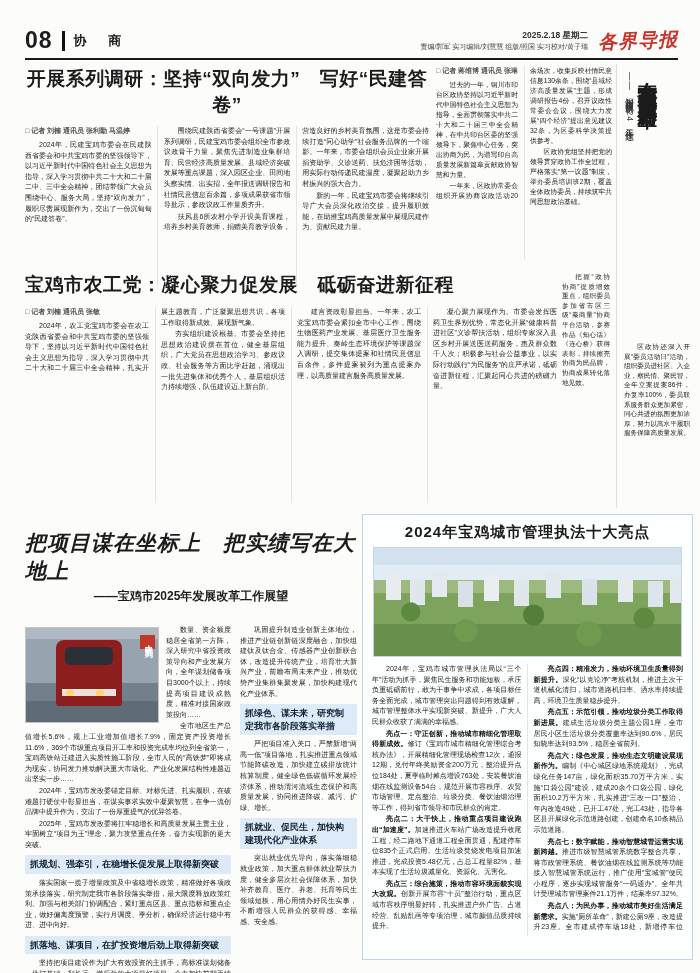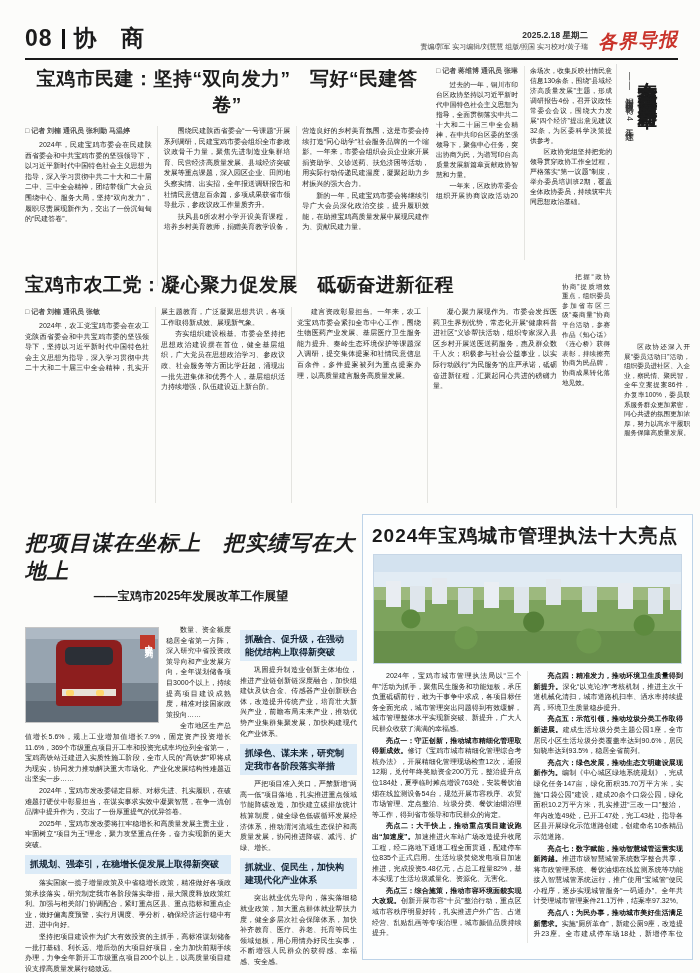--- a/index.html
+++ b/index.html
@@ -4,21 +4,21 @@
 <style>
   html,body{margin:0;padding:0;background:#e8e8e4;}
   .page{position:relative;width:700px;height:973px;margin:0 auto;background:#fcfcfa;
         font-family:"Liberation Sans",sans-serif;color:#1c1c1c;overflow:hidden;}
   
   .hdr{position:absolute;left:25px;right:22px;top:22px;height:32px;display:flex;
        justify-content:space-between;align-items:flex-end;}
   .hdr-left{display:flex;align-items:center;}
   .pageno{font-size:23px;font-weight:bold;letter-spacing:1px;}
   .hdr-bar{width:3px;height:20px;background:#111;margin:0 9px;}
-  .section{font-size:23px;font-weight:bold;letter-spacing:9px;}
+  .section{font-size:13px;font-weight:bold;letter-spacing:9px;}
   .hdr-right{display:flex;align-items:center;gap:10px;}
   .hdr-meta{text-align:right;line-height:10px;}
   .hdr-date{font-size:8.5px;font-weight:bold;color:#333;}
   .hdr-staff{font-size:7px;color:#444;margin-top:2px;}
   .masthead{color:#c9342b;font-family:"Liberation Serif",serif;font-style:italic;
             font-weight:bold;font-size:19px;transform:rotate(-2deg);letter-spacing:1px;}
   .hdr-rule{position:absolute;left:25px;right:22px;top:58px;height:2px;background:#1a1a1a;}
   
   .byline{font-size:7px;color:#555;margin:0 0 4px 0;font-weight:bold;}
   .p{font-size:7px;line-height:10.6px;text-align:justify;text-indent:2em;margin:0 0 1px 0;color:#222;}
@@ -62,21 +62,21 @@
   .train:before{content:"";position:absolute;left:9px;top:7px;width:48px;height:18px;
       background:#2b2f36;border-radius:5px;}
   .train:after{content:"";position:absolute;left:6px;bottom:10px;width:54px;height:7px;background:#e8e2d8;}
   .train-light{position:absolute;left:40px;top:62px;width:8px;height:6px;background:#ffd76e;
       box-shadow:30px 0 0 #ffd76e;border-radius:2px;}
   .stamp{position:absolute;right:3px;top:7px;writing-mode:vertical-rl;background:#c0392b;color:#fff;
       font-size:8px;font-weight:bold;padding:3px 2px;letter-spacing:2px;}
   
   .cg{position:absolute;left:362px;top:514px;width:331px;height:446px;border:1px solid #bdd3e8;
       box-sizing:border-box;padding:6px 9px;background:#fdfefe;}
-  .cg .hl{font-size:19px;font-weight:bold;letter-spacing:1px;margin:2px 0 5px;}
+  .cg .hl{font-size:15px;font-weight:bold;text-align:center;letter-spacing:1px;margin:2px 0 5px;}
   .photo-city{height:108px;margin:2px 1px 7px;position:relative;border:1px solid #c6d6e6;overflow:hidden;
       background:linear-gradient(#d3e2ef 0 16%,#e2ecf4 16% 30%,#9db97e 30% 42%,#7da35d 42% 70%,#688f4b 70% 100%);}
   .blds{position:absolute;top:26px;left:12px;width:15px;height:26px;background:#e9edf2;
       box-shadow:24px 5px 0 #dfe6ec,46px -3px 0 #e4e9ef,72px 7px 0 #d9e1e8,98px 1px 0 #eaeef3,
                  128px 6px 0 #dfe6ec,160px -2px 0 #e2e8ee,196px 5px 0 #dbe3ea,232px 2px 0 #e6ebf1,
                  262px 7px 0 #dde5ec,284px 3px 0 #e2e8ee;}
   .canopy{position:absolute;bottom:0;width:100%;height:58%;
       background:radial-gradient(circle at 12% 30%,#5d8a3e 9px,transparent 10px),
                  radial-gradient(circle at 30% 60%,#6f9a4f 11px,transparent 12px),
                  radial-gradient(circle at 52% 35%,#557f38 10px,transparent 11px),
@@ -100,21 +100,21 @@
       <div class="hdr-meta">
         <div class="hdr-date">2025.2.18 星期二</div>
         <div class="hdr-staff">责编/郭军 实习编辑/刘慧慧 组版/照国 实习校对/黄子瑞</div>
       </div>
       <div class="masthead">各界导报</div>
     </div>
   </div>
   <div class="hdr-rule"></div>
 
   <div class="art1">
-    <h1 class="hl">宝鸡市民建：坚持“双向发力”　写好“民建答卷”</h1>
+    <h1 class="hl">开展系列调研：坚持“双向发力”　写好“民建答卷”</h1>
     <div class="cols">
       <p class="byline">□ 记者 刘楠 通讯员 张利勤 马温婷</p>
       <p class="p">2024年，民建宝鸡市委会在民建陕西省委会和中共宝鸡市委的坚强领导下，以习近平新时代中国特色社会主义思想为指导，深入学习贯彻中共二十大和二十届二中、三中全会精神，团结带领广大会员围绕中心、服务大局，坚持“双向发力”，履职尽责展现新作为，交出了一份沉甸甸的“民建答卷”。</p>
       <p class="p">围绕民建陕西省委会“一号课题”开展系列调研，民建宝鸡市委会组织全市参政议政骨干力量，聚焦先进制造业集群培育、民营经济高质量发展、县域经济突破发展等重点课题，深入园区企业、田间地头察实情、出实招，全年报送调研报告和社情民意信息百余篇，多项成果获省市领导批示，参政议政工作量质齐升。</p>
       <p class="p">扶风县6所农村小学开设美育课程，培养乡村美育教师，捐赠美育教学设备，营造良好的乡村美育氛围，这是市委会持续打造“同心助学”社会服务品牌的一个缩影。一年来，市委会组织会员企业家开展捐资助学、义诊送药、扶危济困等活动，用实际行动传递民建温度，凝聚起助力乡村振兴的强大合力。</p>
       <p class="p">新的一年，民建宝鸡市委会将继续引导广大会员深化政治交接，提升履职效能，在助推宝鸡高质量发展中展现民建作为、贡献民建力量。</p>
     </div>
   </div>
 
   <div class="ytop">
@@ -160,24 +160,24 @@
           <div class="train"></div>
           <div class="train-light"></div>
           <div class="stamp">中欧班列</div>
         </div>
         <p class="p">数量、资金额度稳居全省第一方阵，深入研究中省投资政策导向和产业发展方向，全年谋划储备项目3000个以上，持续提高项目建设成熟度，精准对接国家政策投向……</p>
         <p class="p">全市地区生产总值增长5.6%，规上工业增加值增长7.9%，固定资产投资增长11.6%，369个市级重点项目开工率和投资完成率均位列全省第一，宝鸡高铁站迁建进入实质性施工阶段，全市人民的“高铁梦”即将成为现实，协同发力推动解决重大市场化、产业化发展结构性难题迈出坚实一步……</p>
         <p class="p">2024年，宝鸡市发改委锚定目标、对标先进、扎实履职，在破难题打硬仗中彰显担当，在谋实事求实效中凝聚智慧，在争一流创品牌中提升作为，交出了一份厚重提气的优异答卷。</p>
         <p class="p">2025年，宝鸡市发改委将扛牢稳增长和高质量发展主责主业，牢固树立“项目为王”理念，聚力攻坚重点任务，奋力实现新的更大突破。</p>
         <div class="sh">抓规划、强牵引，在稳增长促发展上取得新突破</div>
         <p class="p">落实国家一揽子增量政策及中省稳增长政策，精准做好各项政策承接落实，研究制定我市各阶段落实举措，最大限度释放政策红利。加强与相关部门协调配合，紧盯重点区县、重点指标和重点企业，做好偏离度预警，实行月调度、季分析，确保经济运行稳中有进、进中向好。</p>
+        <div class="sh">抓落地、谋项目，在扩投资增后劲上取得新突破</div>
         <p class="p">坚持把项目建设作为扩大有效投资的主抓手，高标准谋划储备一批打基础、利长远、增后劲的大项目好项目，全力加快前期手续办理，力争全年新开工市级重点项目200个以上，以高质量项目建设支撑高质量发展行稳致远。</p>
       </div>
       <div class="pcol2">
-        <div class="sh">抓融合、促升级，在强动能优结构上取得新突破</div>
         <p class="p">巩固提升制造业创新主体地位，推进产业链创新链深度融合，加快组建钛及钛合金、传感器产业创新联合体，改造提升传统产业，培育壮大新兴产业，前瞻布局未来产业，推动优势产业集群集聚发展，加快构建现代化产业体系。</p>
         <div class="sh">抓绿色、谋未来，研究制定我市各阶段落实举措</div>
         <p class="p">严把项目准入关口，严禁新增“两高一低”项目落地，扎实推进重点领域节能降碳改造，加快建立碳排放统计核算制度，健全绿色低碳循环发展经济体系，推动渭河流域生态保护和高质量发展，协同推进降碳、减污、扩绿、增长。</p>
         <div class="sh">抓就业、促民生，加快构建现代化产业体系</div>
         <p class="p">突出就业优先导向，落实落细稳就业政策，加大重点群体就业帮扶力度，健全多层次社会保障体系，加快补齐教育、医疗、养老、托育等民生领域短板，用心用情办好民生实事，不断增强人民群众的获得感、幸福感、安全感。</p>
       </div>
     </div>
   </div>
 
   <div class="cg">

